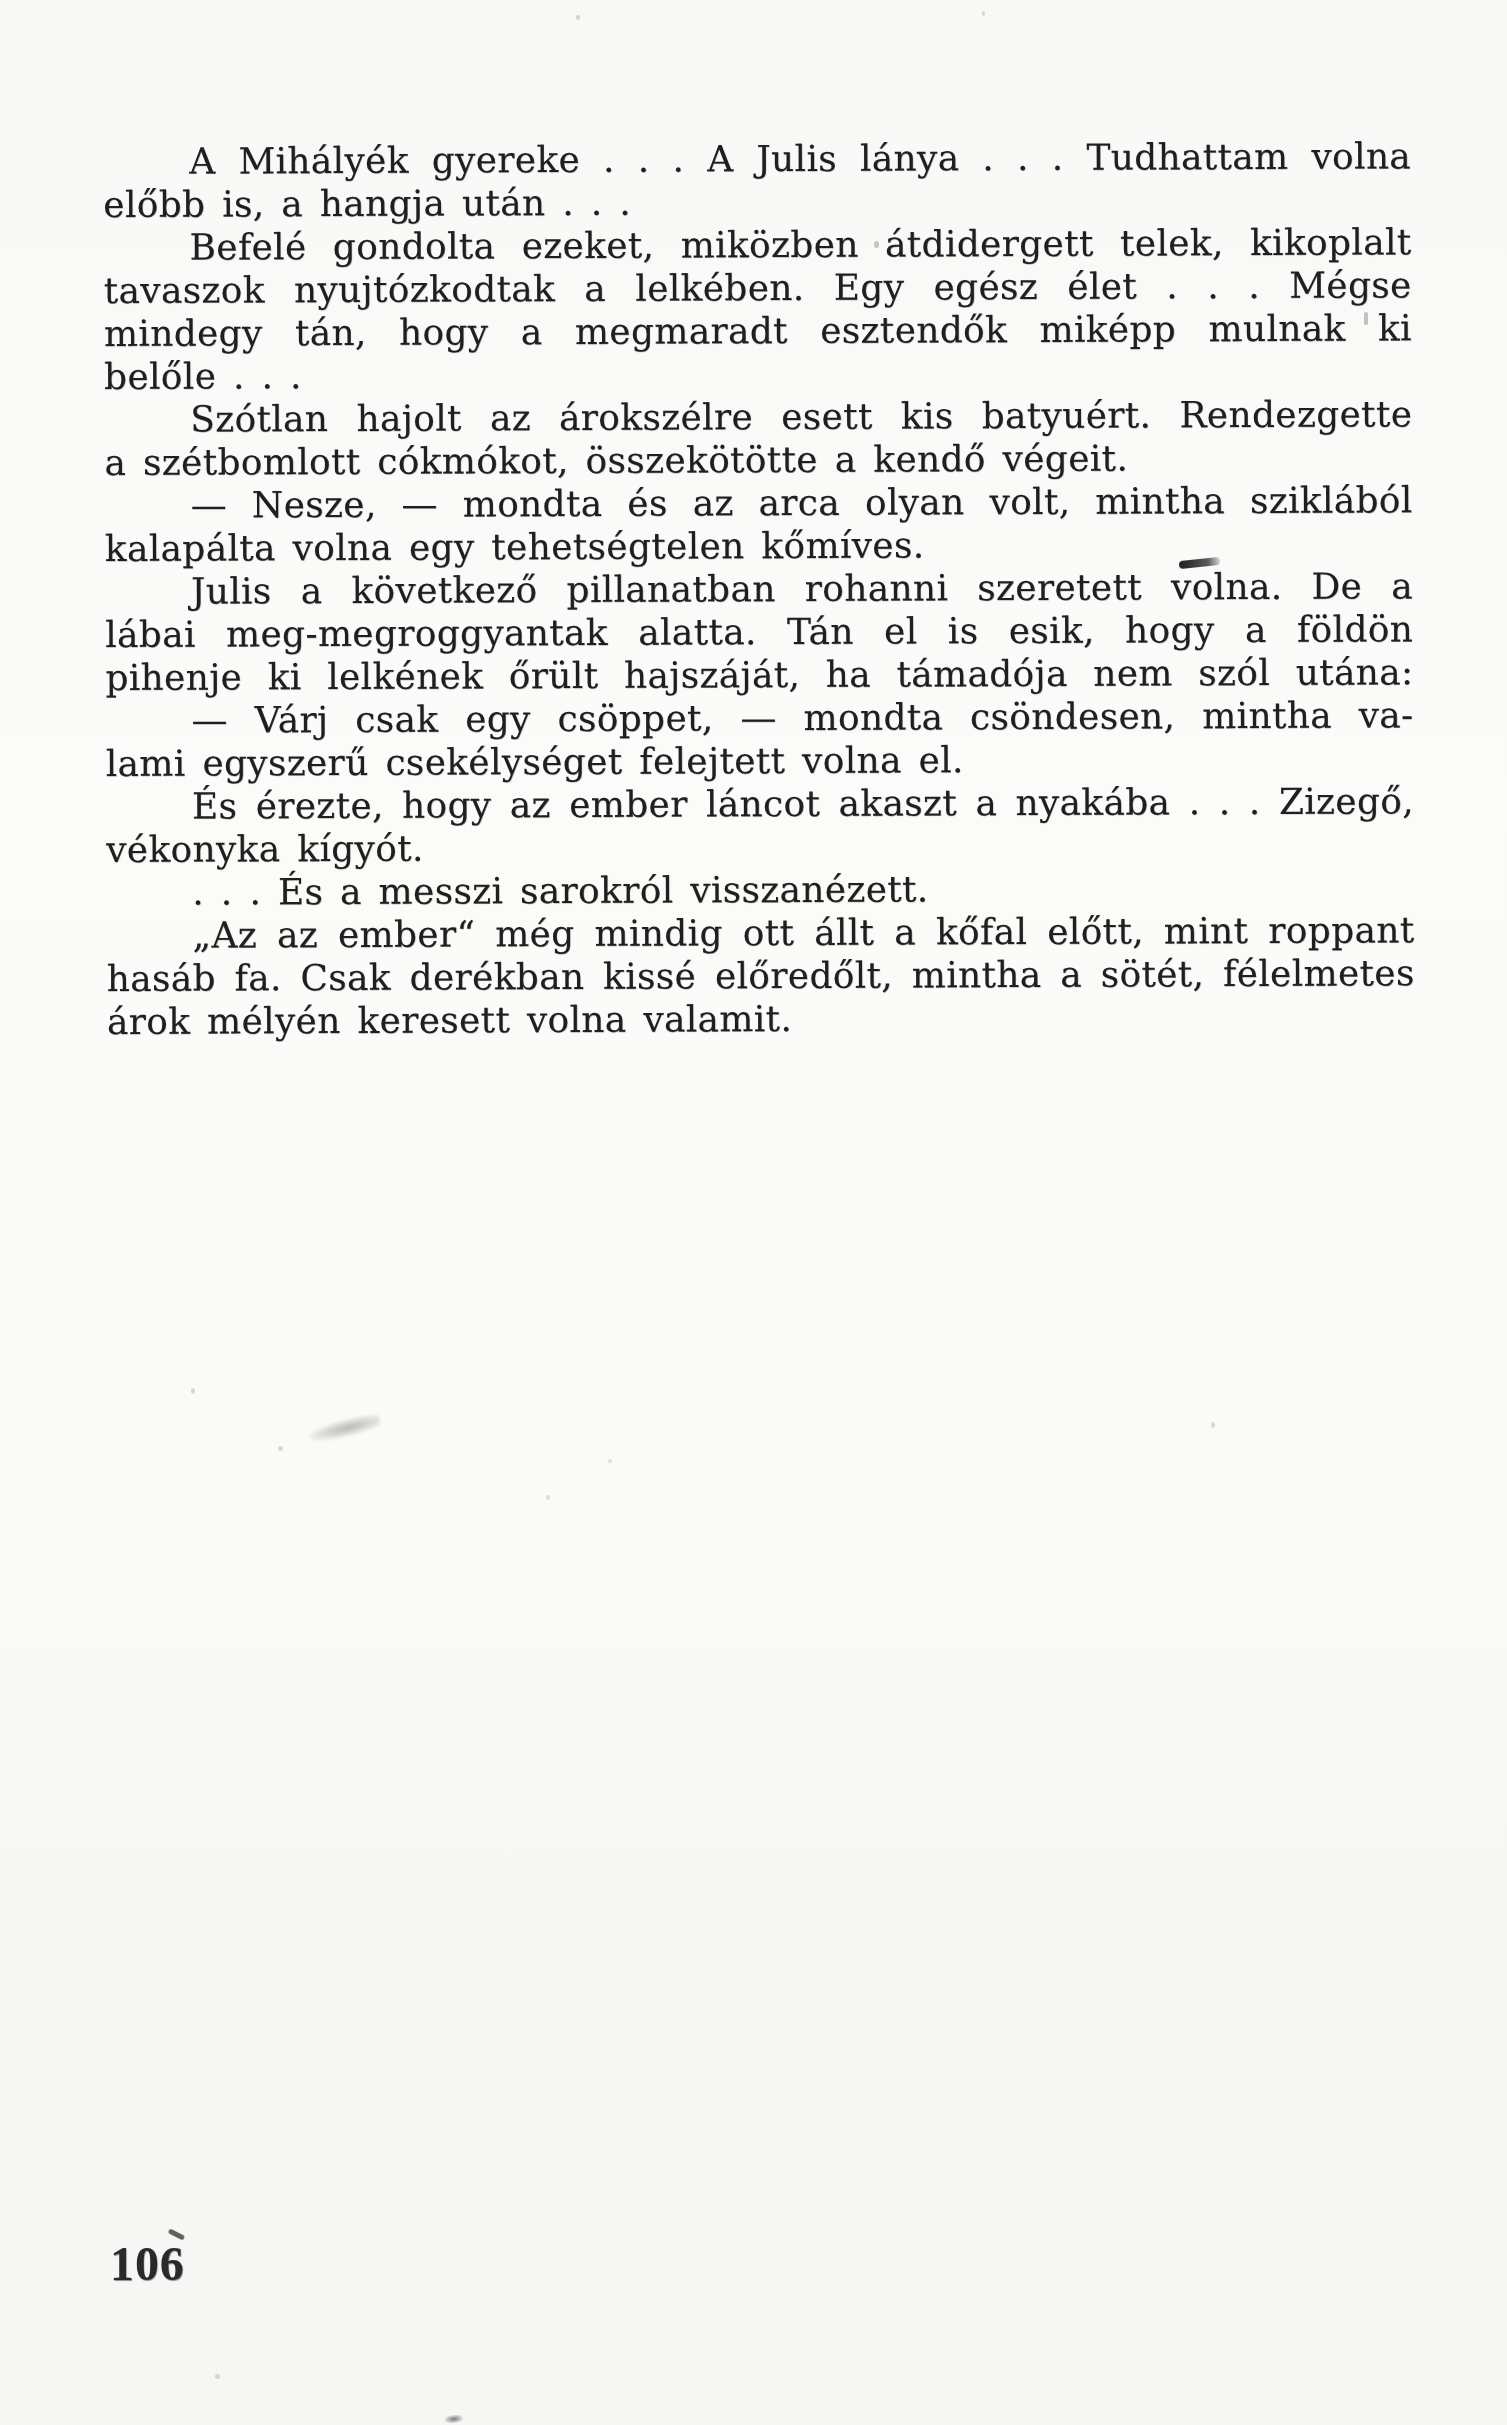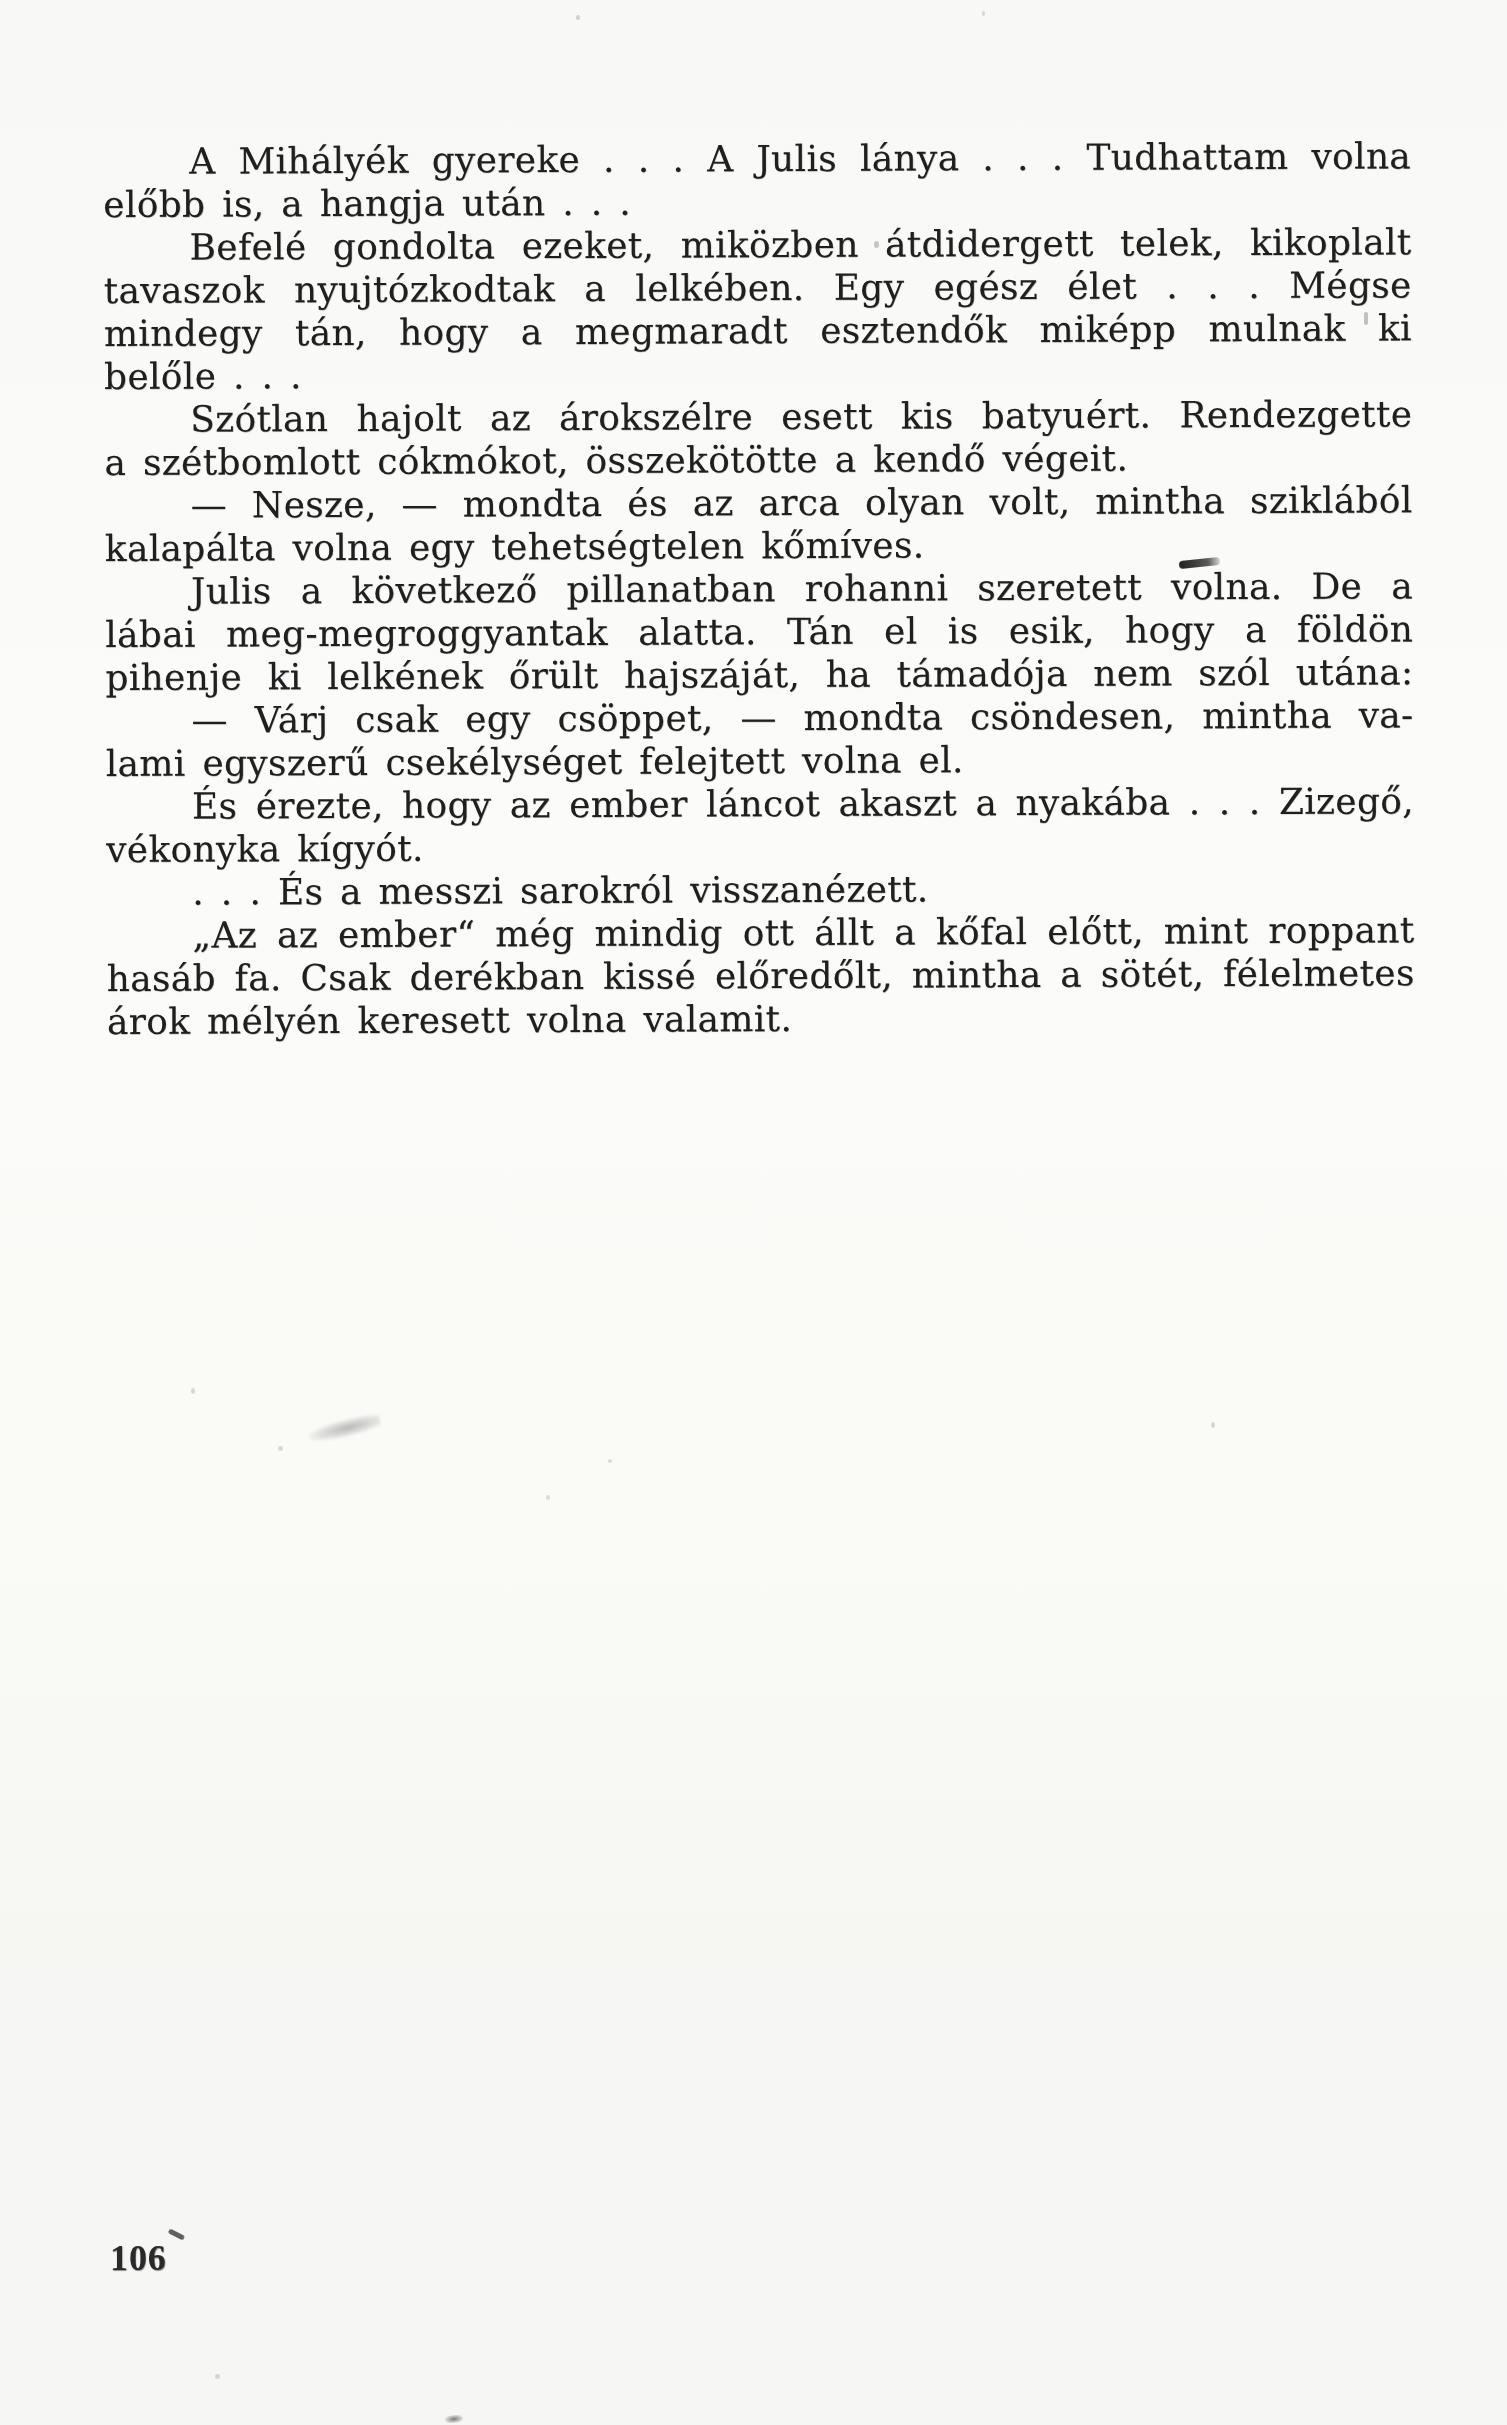--- a/index.html
+++ b/index.html
@@ -40,21 +40,21 @@
     text-align: justify;
     text-align-last: justify;
     text-justify: inter-word;
   }
   .line.indent { text-indent: 86px; }
   .page-number {
     position: absolute;
     left: 110px;
     top: 2240px;
     font-family: "Liberation Serif", "DejaVu Serif", serif;
-    font-size: 36px;
+    font-size: 48px;
     font-weight: 700;
     line-height: 1;
     letter-spacing: 0.9px;
     color: #2a2a2a;
     text-shadow: 0.6px 0.6px 0.9px rgba(40,40,40,0.5);
   }
   
   .artifact { position: absolute; pointer-events: none; }
   .smudge-mid {
     left: 308px; top: 1420px; width: 73px; height: 17px;

